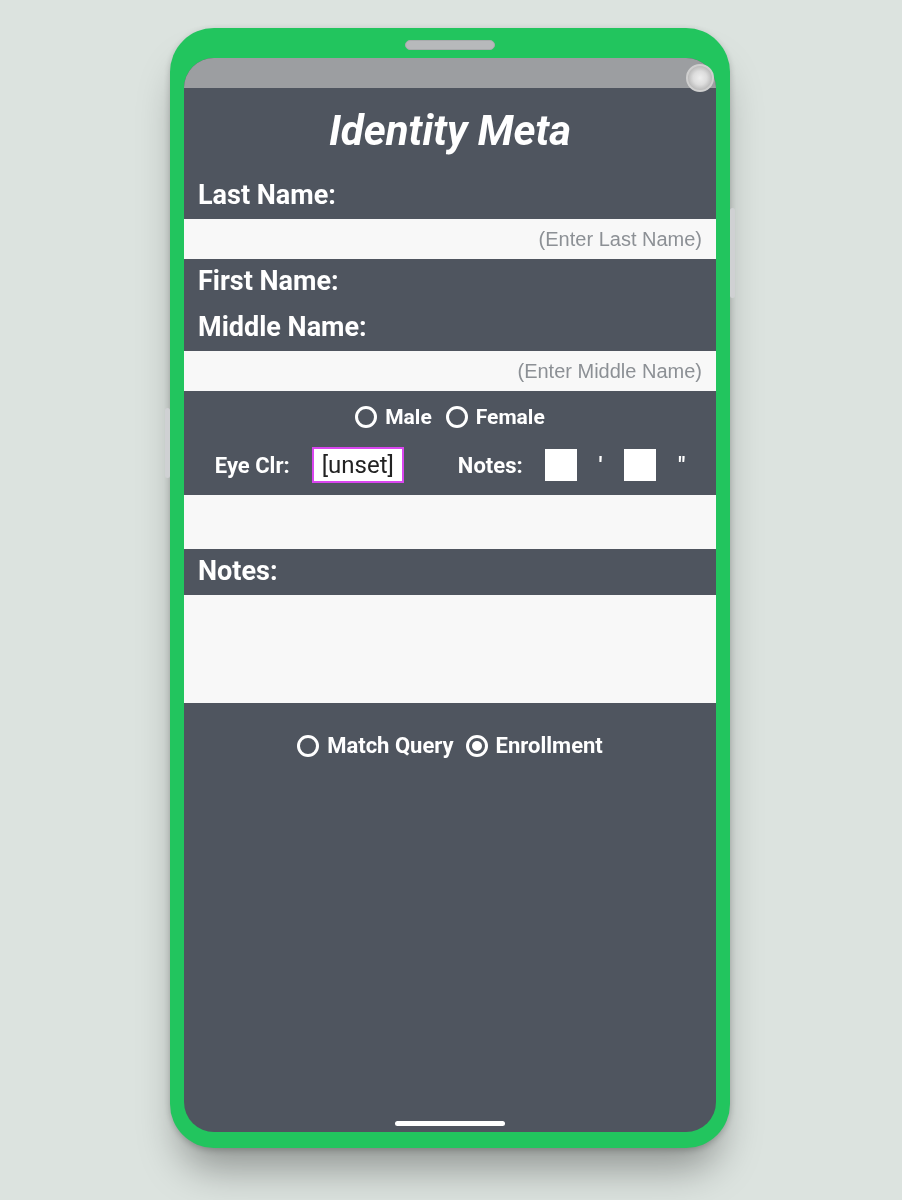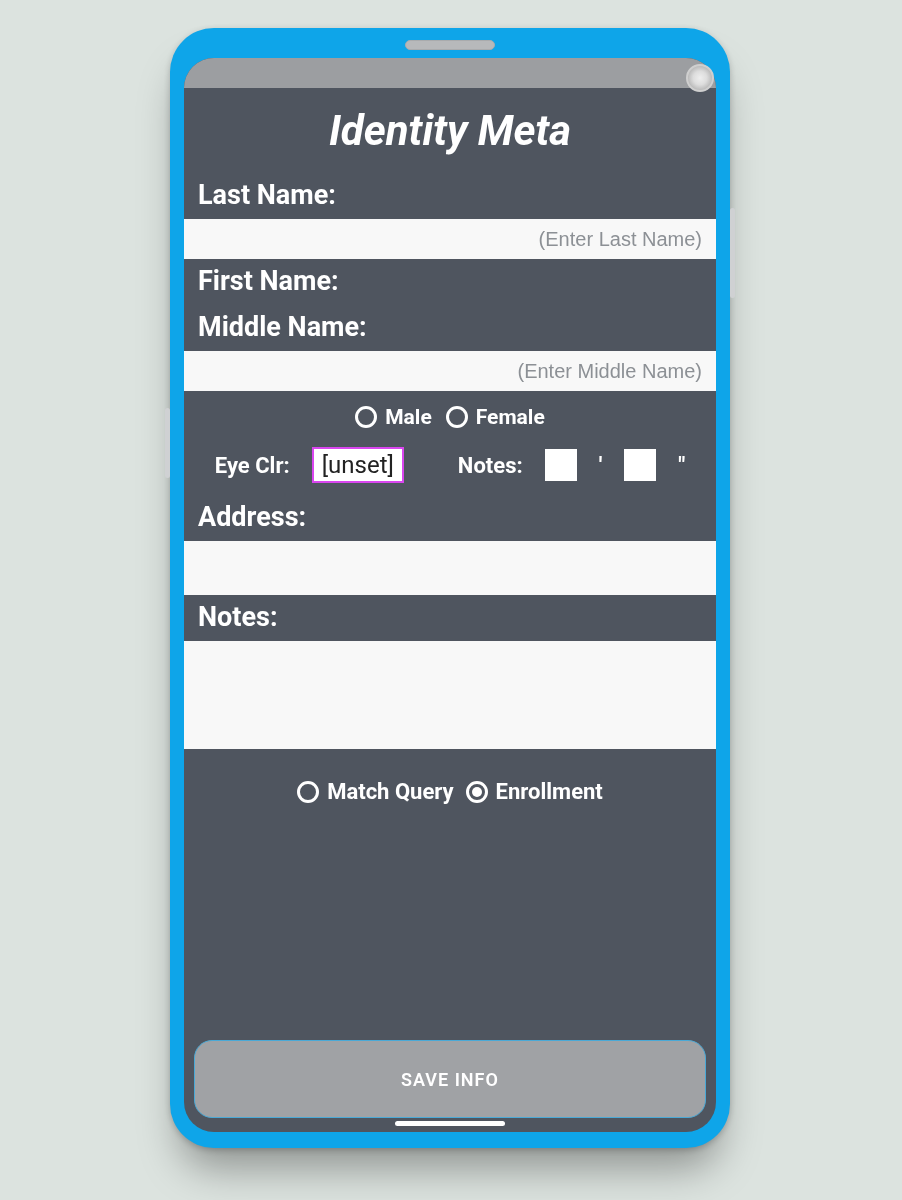--- a/index.html
+++ b/index.html
@@ -10,21 +10,21 @@
     font-family: -apple-system, BlinkMacSystemFont, "Segoe UI", Roboto, Helvetica, Arial, sans-serif;
     position: relative;
     overflow: hidden;
   }
   .phone {
     position: absolute;
     left: 170px;
     top: 28px;
     width: 560px;
     height: 1120px;
-    background: #0ea5e9;
+    background: #22c55e;
     border-radius: 44px;
     box-shadow: 0 30px 40px -10px rgba(0,0,0,0.35), 0 2px 6px rgba(0,0,0,0.2);
   }
   .phone::before {
     
     content: "";
     position: absolute;
     right: -5px;
     top: 180px;
     width: 5px;
@@ -246,39 +246,35 @@
         <span>Eye Clr:</span>
         <span class="eyebox">[unset]</span>
         <span style="width:10px"></span>
         <span>Notes:</span>
         <input class="smallbox" value="" style="">
         <span>'</span>
         <input class="smallbox" value="" style="">
         <span>"</span>
       </div>
 
-      <div class="lbl">Address:</div>
       <textarea class="area addr" style=""></textarea>
 
       <div class="lbl">Notes:</div>
       <textarea class="area notes" style=""></textarea>
 
       <div class="row-mode">
         <div class="rg">
           <span class="radio"></span>
           <span>Match Query</span>
         </div>
         <div class="rg">
           <span class="radio selected"></span>
           <span>Enrollment</span>
         </div>
       </div>
 
       <div class="spacer"></div>
 
-      <div class="savebtn">
-        <span>SAVE INFO</span>
-      </div>
     </div>
 
     <div class="navpill"></div>
   </div>
 </div>
 
 </body></html>

